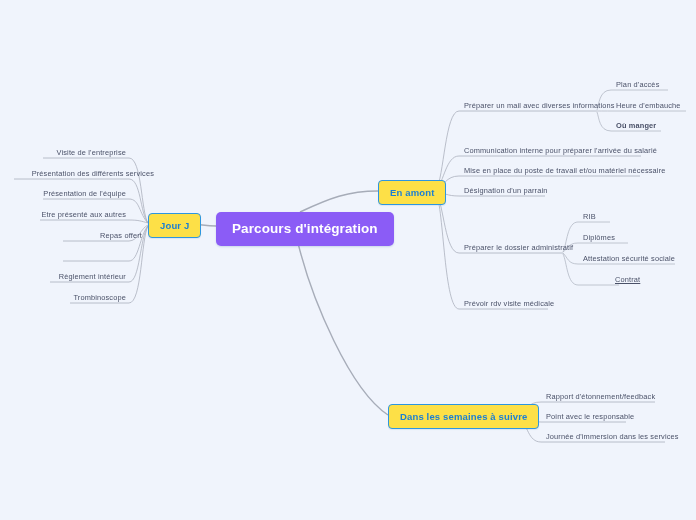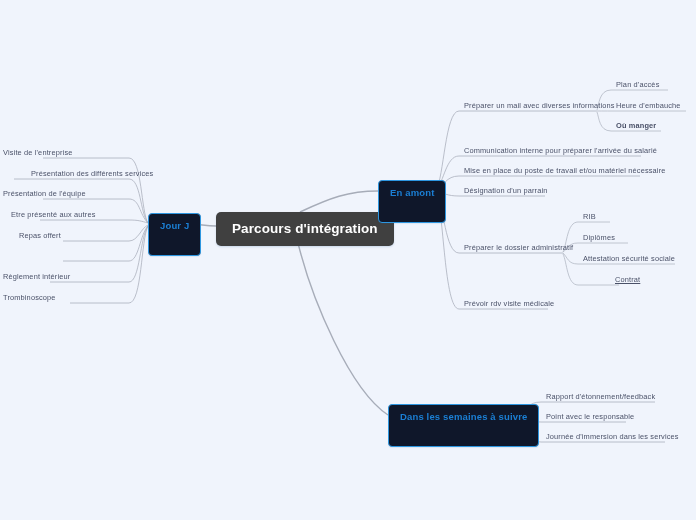--- a/index.html
+++ b/index.html
@@ -27,51 +27,51 @@
     height: 520px;
     pointer-events: none;
   }
   .node {
     position: absolute;
     box-sizing: border-box;
     white-space: nowrap;
   }
   
   .node-root {
-    background: #404040;
+    background: #8b5cf6;
     color: #ffffff;
     font-size: 13.5px;
     font-weight: bold;
     border-radius: 5px;
     padding: 9px 16px 10px 16px;
     letter-spacing: 0.1px;
     box-shadow: 0 1px 2px rgba(30,90,150,0.18);
   }
   
   .node-branch {
-    background: #0f172a;
+    background: #fde047;
     color: #1b7fd4;
     font-size: 9.5px;
     font-weight: bold;
     border: 1.6px solid #2d96e0;
     border-radius: 4px;
-    padding: 6px 11px 24px 11px;
+    padding: 6px 11px 6px 11px;
     letter-spacing: 0.15px;
     box-shadow: 0 1px 1px rgba(40,110,170,0.10);
   }
   
   .node-leaf {
     color: #4a5168;
     font-size: 7.4px;
     letter-spacing: 0.15px;
     padding: 2px 3px 3px 3px;
     line-height: 1.2;
   }
   .leaf-right { text-align: left; }
-  .leaf-left  { }
+  .leaf-left  { text-align: right; }
 </style>
 </head>
 <body>
 
 <div id="mindmap">
 
   <svg class="connectors" viewBox="0 0 696 520" xmlns="http://www.w3.org/2000/svg">
     <g fill="none" stroke="#9aa0ad" stroke-width="1.1" opacity="0.85">
 
       <path d="M 300 212 C 330 198 348 191 378 191" stroke-width="1.4"></path>

